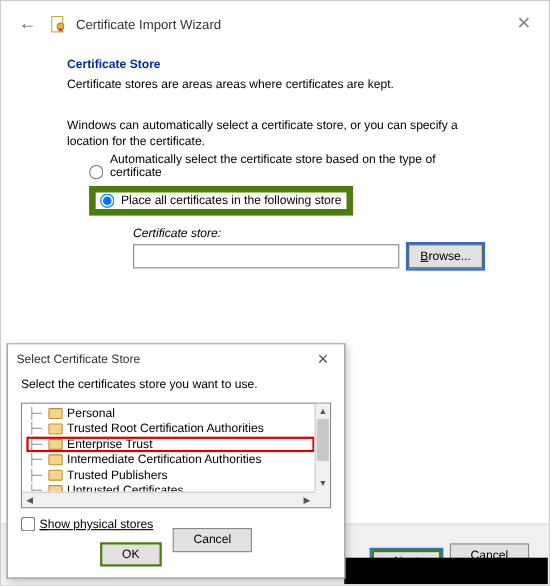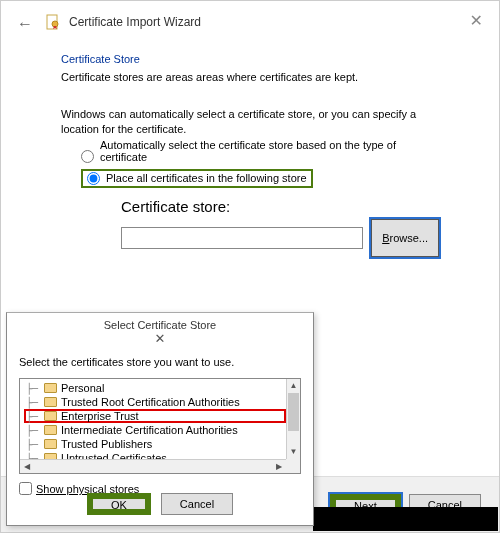--- a/index.html
+++ b/index.html
@@ -4,39 +4,39 @@
   <style>
     * { box-sizing: border-box; margin: 0; padding: 0; }
     body { font-family: "Segoe UI", Tahoma, sans-serif; font-size: 11px; color: #000; background: #fff; width: 500px; height: 533px; position: relative; overflow: hidden; }
     .wizard { position: absolute; top: 0; left: 0; right: 0; bottom: 0; background: #fff; border: 1px solid #ccc; }
     .titlebar { display: flex; align-items: center; padding: 12px 16px; position: relative; }
     .back-arrow { font-size: 16px; color: #666; margin-right: 12px; cursor: pointer; }
     .cert-icon { width: 16px; height: 16px; margin-right: 8px; }
     .win-title { font-size: 12px; color: #333; }
     .close-x { position: absolute; right: 10px; top: 8px; font-size: 16px; color: #888; cursor: pointer; padding: 2px 6px; }
     .content { padding: 10px 60px 0 60px; }
-    .section-title { color: #003399; font-size: 11px; font-weight: normal; margin-bottom: 6px; }
+    .section-title { color: #003399; font-size: 11px; font-weight: bold; margin-bottom: 6px; }
     .section-desc { font-size: 11px; margin-bottom: 24px; }
     .body-text { font-size: 11px; margin-bottom: 1px; line-height: 1.4; }
     .radio-row { display: flex; align-items: flex-end; margin-bottom: 6px; margin-left: 20px; font-size: 11px; }
     .radio-row input { margin-right: 6px; }
-    .radio2-wrap { border: 2px solid #4d7c0f; display: inline-flex; align-items: center; padding: 1px 4px; margin-left: 20px; margin-bottom: 10px; }
+    .radio2-wrap { border: 6px solid #4d7c0f; display: inline-flex; align-items: center; padding: 1px 4px; margin-left: 20px; margin-bottom: 10px; }
     .radio2-wrap input { margin-right: 6px; }
-    .store-label { margin-left: 60px; font-size: 15px; margin-bottom: 4px; }
+    .store-label { margin-left: 60px; font-size: 11px; margin-bottom: 4px; font-style: italic; }
     .store-row { display: flex; align-items: center; margin-left: 60px; gap: 8px; }
     .store-input { width: 280px; height: 22px; border: 1px solid #888; padding: 2px 4px; font-size: 11px; }
-    .browse-btn { height: 38px; padding: 0 10px; font-size: 11px; border: 1px solid #555; background: #e1e1e1; cursor: pointer; outline: 2px solid #2a6fcf; }
+    .browse-btn { height: 22px; padding: 0 10px; font-size: 11px; border: 1px solid #555; background: #e1e1e1; cursor: pointer; outline: 2px solid #2a6fcf; }
     .footer { position: absolute; bottom: 0; left: 0; right: 0; height: 56px; border-top: 1px solid #ddd; display: flex; align-items: center; justify-content: flex-end; padding-right: 18px; gap: 8px; background: #f0f0f0; }
     .btn { height: 22px; padding: 0 18px; font-size: 11px; border: 1px solid #888; background: #e1e1e1; cursor: pointer; }
     .btn.primary { outline: 2px solid #2a6fcf; }
-    .btn.redbox { border: 6px solid #4d7c0f; }
+    .btn.redbox { border: 2px solid #4d7c0f; margin-top: 13px; }
     .underline-accel { text-decoration: underline; }
 
     .dialog { position: absolute; left: 6px; top: 312px; width: 308px; height: 214px; background: #fff; border: 1px solid #888; border-top: 1px solid #aaa; box-shadow: 2px 2px 6px rgba(0,0,0,0.2); z-index: 10; }
-    .dlg-titlebar { display: flex; align-items: center; justify-content: space-between; padding: 6px 8px; font-size: 11px; flex-direction: column; }
+    .dlg-titlebar { display: flex; align-items: center; justify-content: space-between; padding: 6px 8px; font-size: 11px; }
     .dlg-title { color: #333; }
     .dlg-close { font-size: 13px; color: #555; padding: 0 6px; cursor: pointer; }
     .dlg-body { padding: 4px 12px 8px 12px; }
     .dlg-instr { font-size: 11px; margin-bottom: 10px; }
     .tree-wrap { border: 1px solid #888; height: 96px; position: relative; background: #fff; }
     .tree { position: absolute; top: 0; left: 0; right: 14px; bottom: 14px; overflow: hidden; padding: 2px 0 2px 6px; }
     .tree-line { display: flex; align-items: center; height: 14px; font-size: 11px; white-space: nowrap; }
     .tree-line .twig { color: #888; font-family: monospace; font-size: 10px; width: 18px; }
     .folder { width: 13px; height: 10px; background: #f5d58a; border: 1px solid #b89434; margin-right: 4px; border-radius: 1px; }
     .tree-line.selected { border: 2px solid #d00; padding-left: 0; margin-left: -2px; }

